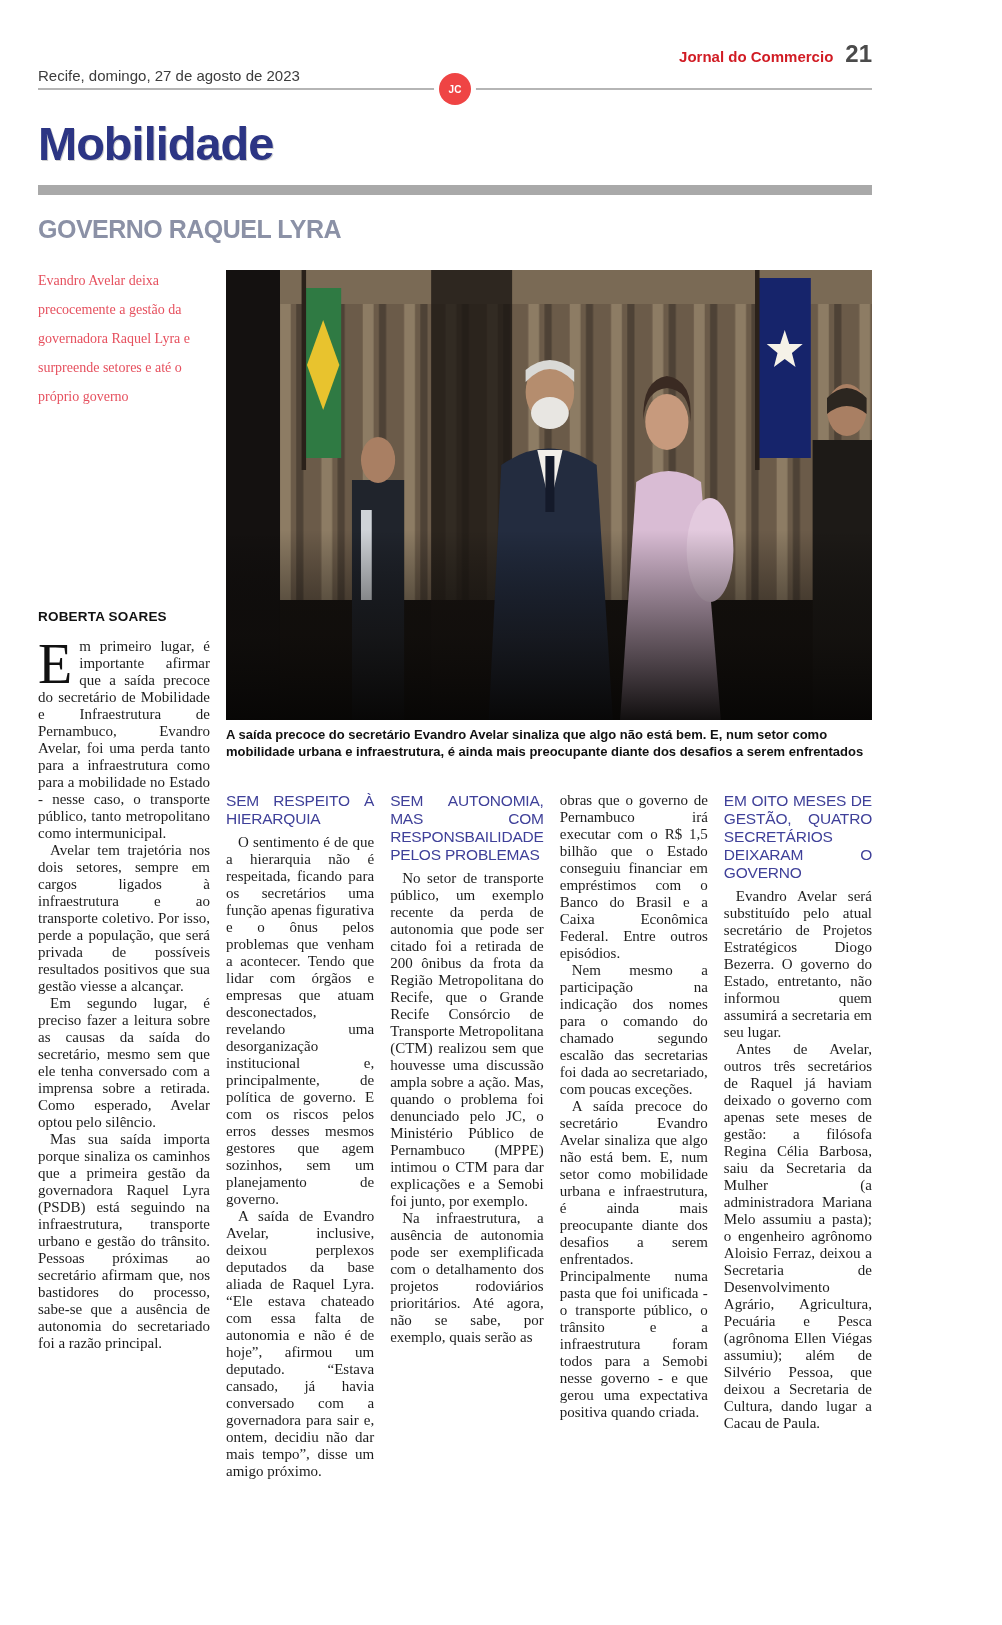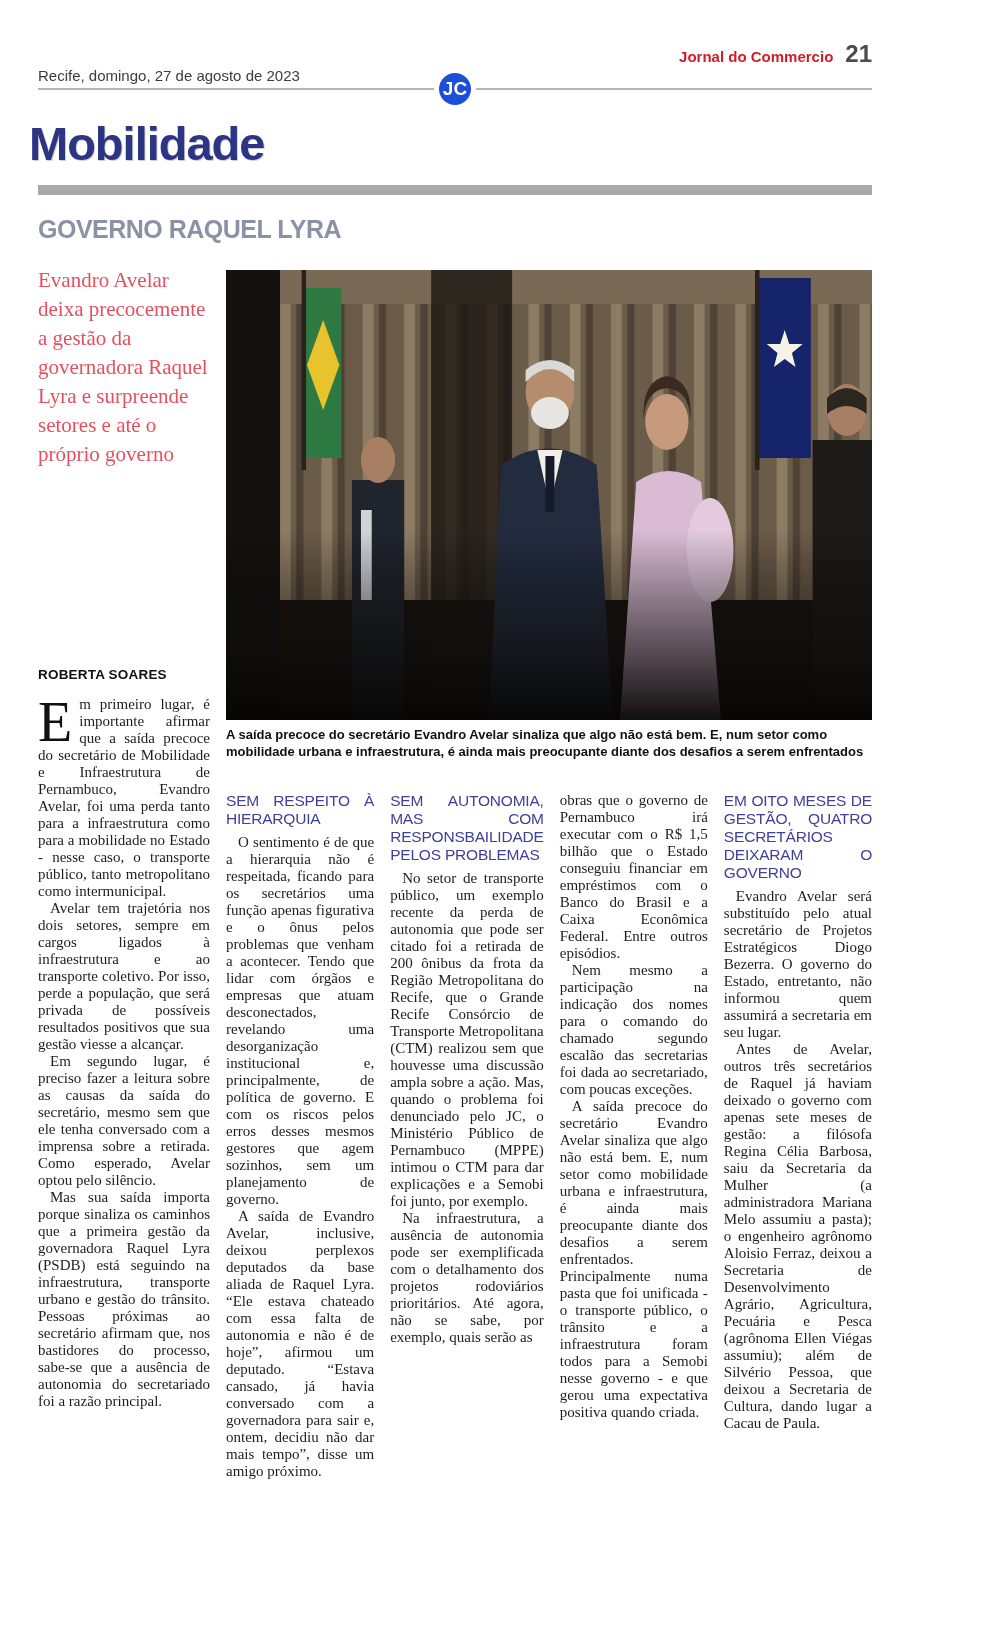--- a/index.html
+++ b/index.html
@@ -21,45 +21,45 @@
     display:flex;justify-content:space-between;align-items:flex-end;
     font-family:"Liberation Sans","DejaVu Sans",sans-serif;
   }
   .edition{font-size:15px;color:#3c3c3c;letter-spacing:0;padding-bottom:4px;}
   .brandwrap{display:flex;align-items:baseline;gap:12px;padding-bottom:20px;}
   .brand{font-size:15px;font-weight:700;color:#d11c24;}
   .pagenum{font-size:24px;font-weight:700;color:#4b4b4b;}
   .jc-badge{
     position:absolute;left:50%;bottom:-17px;transform:translateX(-50%);
     width:32px;height:32px;border-radius:50%;
-    background:#1d4ed8;color:#ffffff;
-    font-size:19px;font-weight:700;
+    background:#ef4444;color:#ffffff;
+    font-size:10px;font-weight:700;
     display:flex;align-items:center;justify-content:center;
     box-shadow:0 0 0 5px #ffffff;
   }
   
   .section-title{
-    margin:26px 29px 0;
+    margin:26px 38px 0;
     font-family:"Liberation Sans","DejaVu Sans",sans-serif;
     font-size:47px;font-weight:700;letter-spacing:-1px;
     color:#2c3584;text-shadow:1px 1px 0 rgba(60,60,60,.25);
   }
   .graybar{margin:14px 38px 0;height:10px;background:#a9a9a9;}
   .kicker{
     margin:20px 38px 0;
     font-family:"Liberation Sans","DejaVu Sans",sans-serif;
     font-size:25px;font-weight:700;letter-spacing:-.5px;
     color:#8b91a6;
   }
   
   .main{display:flex;gap:16px;margin:22px 38px 0;}
   .leftcol{flex:0 0 172px;width:172px;}
   .rightcol{flex:1;min-width:0;}
   .deck{
-    font-size:21px;line-height:29px;color:#e6505e;
+    font-size:14px;line-height:29px;color:#e6505e;
     font-family:"Liberation Serif","DejaVu Serif",serif;
   }
   .byline{
     margin-top:198px;
     font-family:"Liberation Sans","DejaVu Sans",sans-serif;
     font-size:13.5px;font-weight:700;color:#111;letter-spacing:.2px;
   }
   
   .headline{
     margin:4px 0 0;

